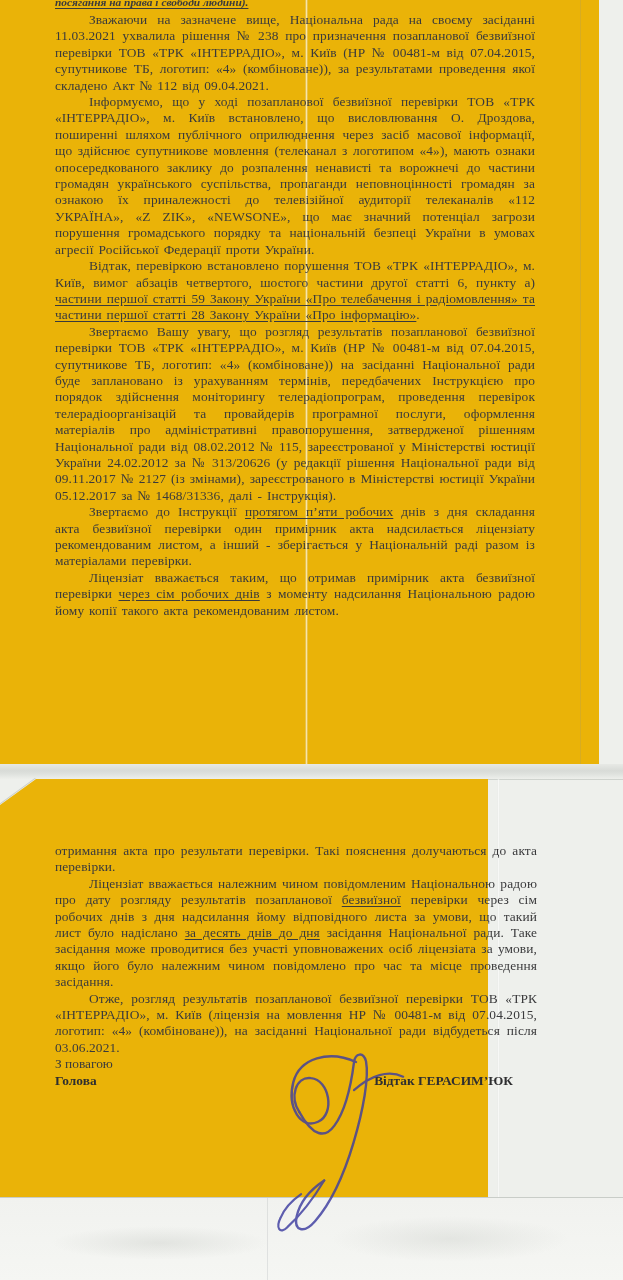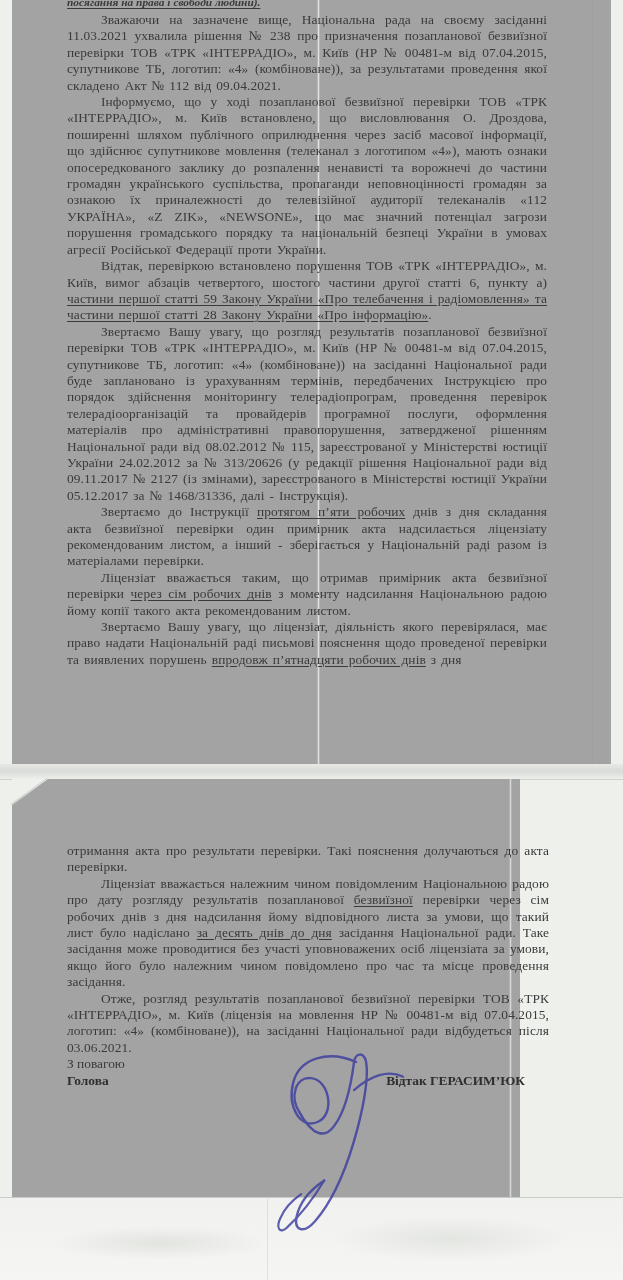--- a/index.html
+++ b/index.html
@@ -5,25 +5,25 @@
   html,body{margin:0;padding:0;}
   body{
     position:relative;
     width:623px;height:1280px;
     background:#eef0ec;
     overflow:hidden;
     font-family:"Liberation Serif","DejaVu Serif",serif;
     color:#3a3a3c;
   }
   .page{
-    position:absolute;left:12px;
-    background:#a3a3a3;
+    position:absolute;left:0;
+    background:#eab308;
   }
   .page1{top:0;width:599px;height:764px;}
-  .page2{top:779px;width:488px;height:418px;padding-left:20px;}
+  .page2{top:779px;width:488px;height:418px;}
   .gap-band{
     position:absolute;left:0;top:764px;width:623px;height:15px;
     background:linear-gradient(180deg,#e7e9e5 0%,#d8dbd7 45%,#dee1dd 65%,#edefeb 100%);
     border-bottom:1px solid #cfd3ce;
   }
   .bottom-strip{
     position:absolute;left:0;top:1197px;width:623px;height:83px;
     background:linear-gradient(180deg,#f1f2ef 0%,#f5f6f3 100%);
     border-top:1px solid #c9cdc8;
   }
@@ -84,21 +84,20 @@
   <div class="crease-v c1"></div>
   <div class="crease-v c2"></div>
   <div class="text-col text1">
     <p class="fragment"><span class="u b i">посягання на права і свободи людини).</span></p>
     <p class="para"><span>Зважаючи на зазначене вище, Національна рада на своєму засіданні 11.03.2021 ухвалила рішення № 238 про призначення позапланової безвиїзної перевірки ТОВ «ТРК «ІНТЕРРАДІО», м. Київ (НР № 00481-м від 07.04.2015, супутникове ТБ, логотип: «4» (комбіноване)), за результатами проведення якої складено Акт № 112 від 09.04.2021.</span></p>
     <p class="para"><span>Інформуємо, що у ході позапланової безвиїзної перевірки ТОВ «ТРК «ІНТЕРРАДІО», м. Київ встановлено, що висловлювання О. Дроздова, поширенні шляхом публічного оприлюднення через засіб масової інформації, що здійснює супутникове мовлення (телеканал з логотипом «4»), мають ознаки опосередкованого заклику до розпалення ненависті та ворожнечі до частини громадян українського суспільства, пропаганди неповноцінності громадян за ознакою їх приналежності до телевізійної аудиторії телеканалів «112 УКРАЇНА», «Z ZIK», «NEWSONE», що має значний потенціал загрози порушення громадського порядку та національній безпеці України в умовах агресії Російської Федерації проти України.</span></p>
     <p class="para"><span>Відтак, перевіркою встановлено порушення ТОВ «ТРК «ІНТЕРРАДІО», м. Київ, вимог абзаців четвертого, шостого частини другої статті 6, пункту а) </span><span class="u">частини першої статті 59 Закону України «Про телебачення і радіомовлення» та частини першої статті 28 Закону України «Про інформацію»</span><span>.</span></p>
     <p class="para"><span>Звертаємо Вашу увагу, що розгляд результатів позапланової безвиїзної перевірки ТОВ «ТРК «ІНТЕРРАДІО», м. Київ (НР № 00481-м від 07.04.2015, супутникове ТБ, логотип: «4» (комбіноване)) на засіданні Національної ради буде заплановано із урахуванням термінів, передбачених Інструкцією про порядок здійснення моніторингу телерадіопрограм, проведення перевірок телерадіоорганізацій та провайдерів програмної послуги, оформлення матеріалів про адміністративні правопорушення, затвердженої рішенням Національної ради від 08.02.2012 № 115, зареєстрованої у Міністерстві юстиції України 24.02.2012 за № 313/20626 (у редакції рішення Національної ради від 09.11.2017 № 2127 (із змінами), зареєстрованого в Міністерстві юстиції України 05.12.2017 за № 1468/31336, далі - Інструкція).</span></p>
     <p class="para"><span>Звертаємо до Інструкції </span><span class="u">протягом п’яти робочих</span><span> днів з дня складання акта безвиїзної перевірки один примірник акта надсилається ліцензіату рекомендованим листом, а інший - зберігається у Національній раді разом із матеріалами перевірки.</span></p>
     <p class="para"><span>Ліцензіат вважається таким, що отримав примірник акта безвиїзної перевірки </span><span class="u">через сім робочих днів</span><span> з моменту надсилання Національною радою йому копії такого акта рекомендованим листом.</span></p>
-    <p class="para"><span>Звертаємо Вашу увагу, що ліцензіат, діяльність якого перевірялася, має право надати Національній раді письмові пояснення щодо проведеної перевірки та виявлених порушень </span><span class="u">впродовж п’ятнадцяти робочих днів</span><span> з дня</span></p>
   </div>
 </div>
 
 <div class="gap-band"></div>
 
 <div class="page page2">
   <div class="fold"></div>
   <div class="fold-line"></div>
   <div class="crease-v c3"></div>
   <div class="text-col text2">

